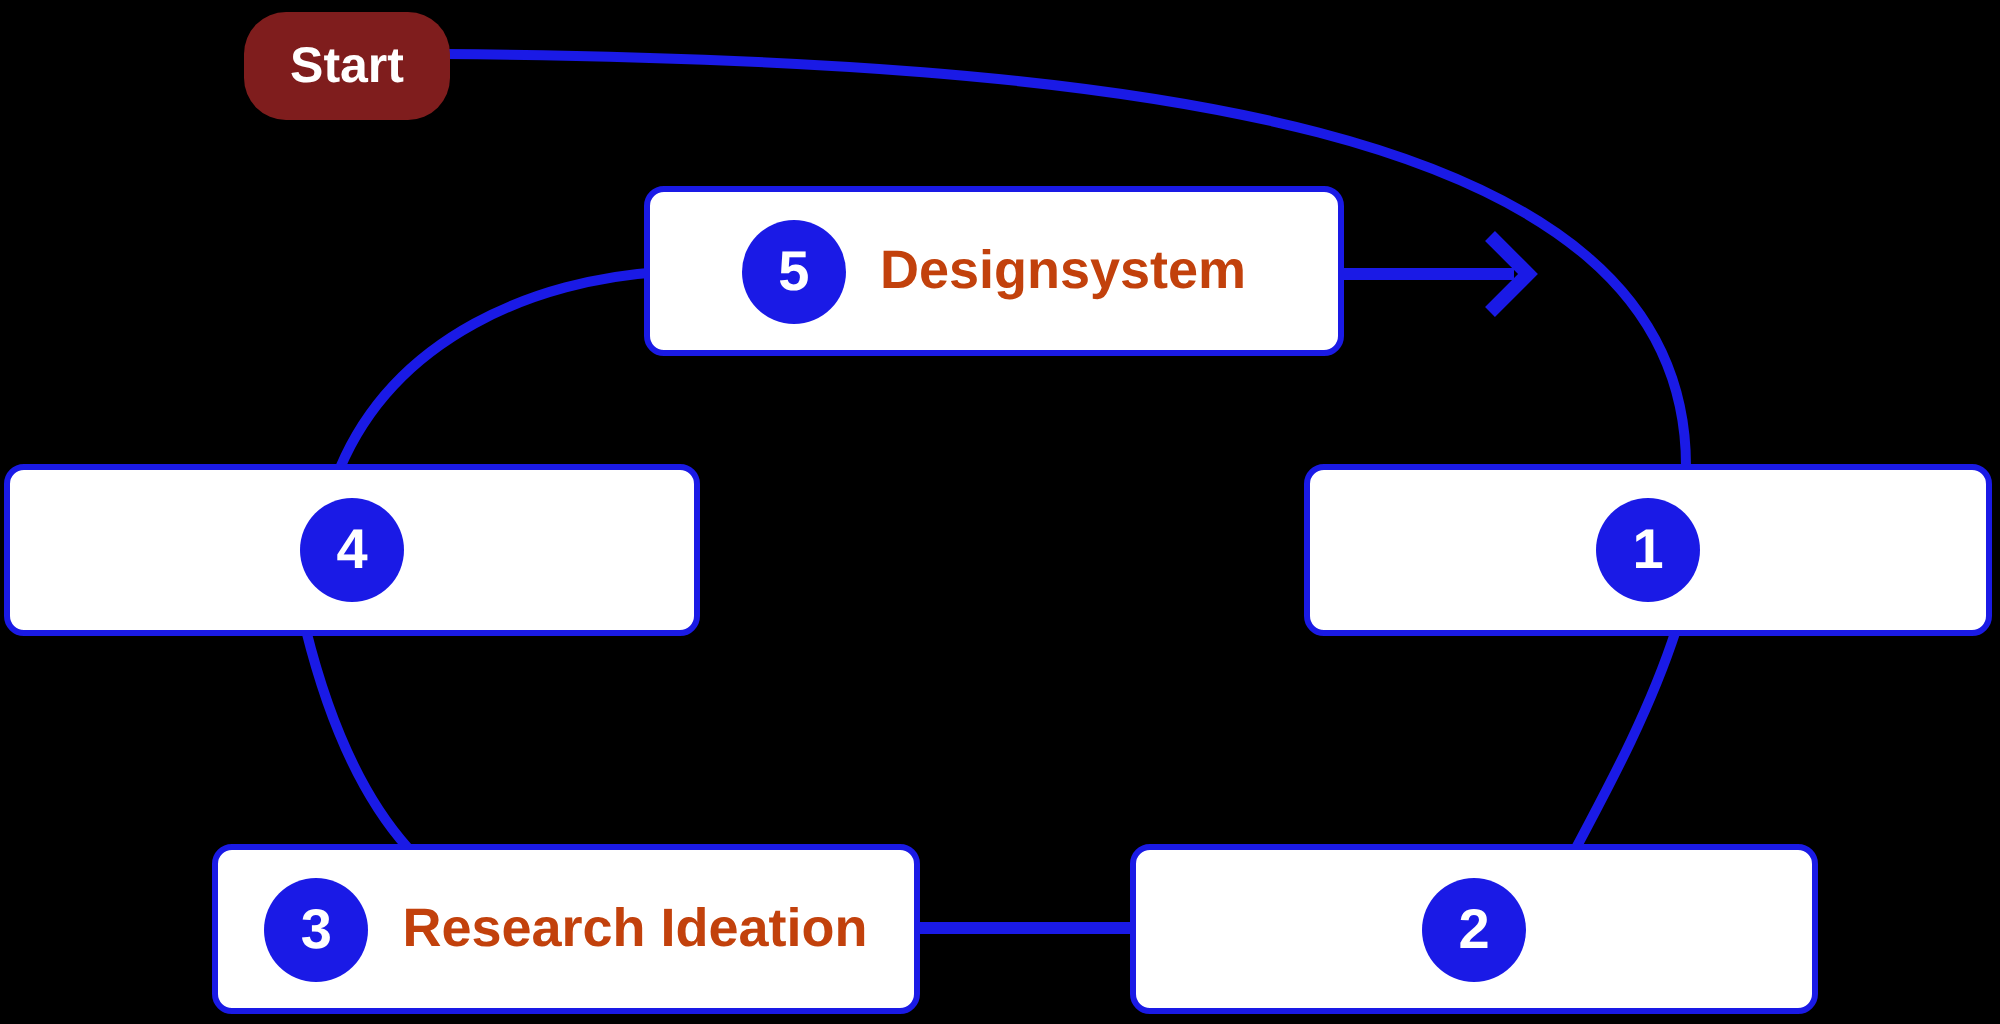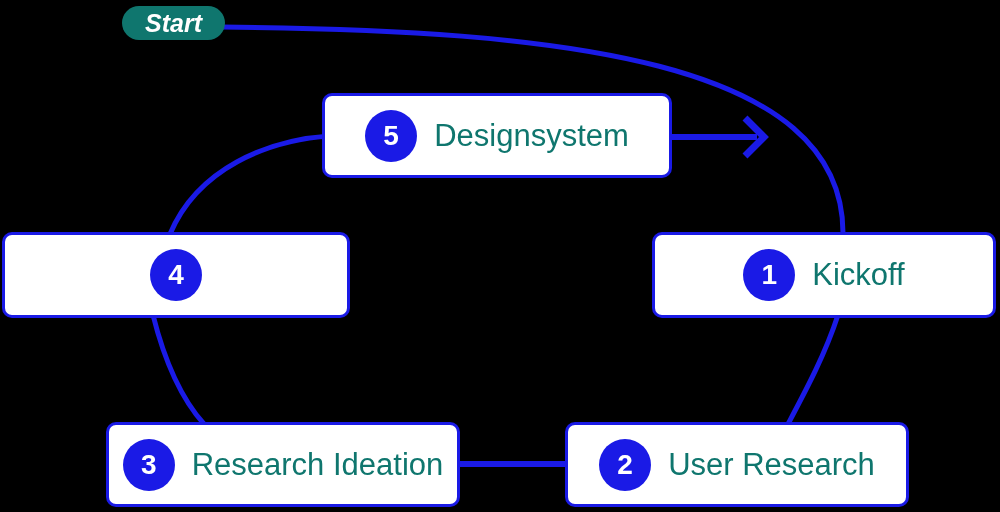--- a/index.html
+++ b/index.html
@@ -40,37 +40,36 @@
     background: #1A1AE6;
     color: #ffffff;
     font-size: 28px;
     font-weight: 700;
     display: flex;
     align-items: center;
     justify-content: center;
     flex: 0 0 auto;
   }
   .step-label {
-    color: #0f766e;
-    font-size: 31px;
-    font-weight: 400;
+    color: #c2410c;
+    font-size: 27px;
+    font-weight: 700;
     white-space: nowrap;
   }
   .start-pill {
     position: absolute;
     left: 122px;
     top: 6px;
     width: 103px;
-    height: 34px;
-    background: #0f766e;
+    height: 54px;
+    background: #7f1d1d;
     border-radius: 21px;
     display: flex;
     align-items: center;
     justify-content: center;
-    font-style: italic;
   }
   .start-label {
     color: #ffffff;
     font-size: 25px;
     font-weight: 700;
   }
   
   .box-designsystem { left: 322px; top: 93px;  width: 350px; height: 85px; }
   .box-kickoff      { left: 652px; top: 232px; width: 344px; height: 86px; }
   .box-prototyping  { left: 2px;   top: 232px; width: 348px; height: 86px; }
@@ -102,30 +101,28 @@
     <span class="start-label">Start</span>
   </div>
 
   <div class="step-box box-designsystem">
     <span class="badge">5</span>
     <span class="step-label">Designsystem</span>
   </div>
 
   <div class="step-box box-kickoff">
     <span class="badge">1</span>
-    <span class="step-label">Kickoff</span>
   </div>
 
   <div class="step-box box-prototyping">
     <span class="badge">4</span>
   </div>
 
   <div class="step-box box-ideation">
     <span class="badge">3</span>
     <span class="step-label">Research Ideation</span>
   </div>
 
   <div class="step-box box-research">
     <span class="badge">2</span>
-    <span class="step-label">User Research</span>
   </div>
 
 </div>
 
 </body></html>

